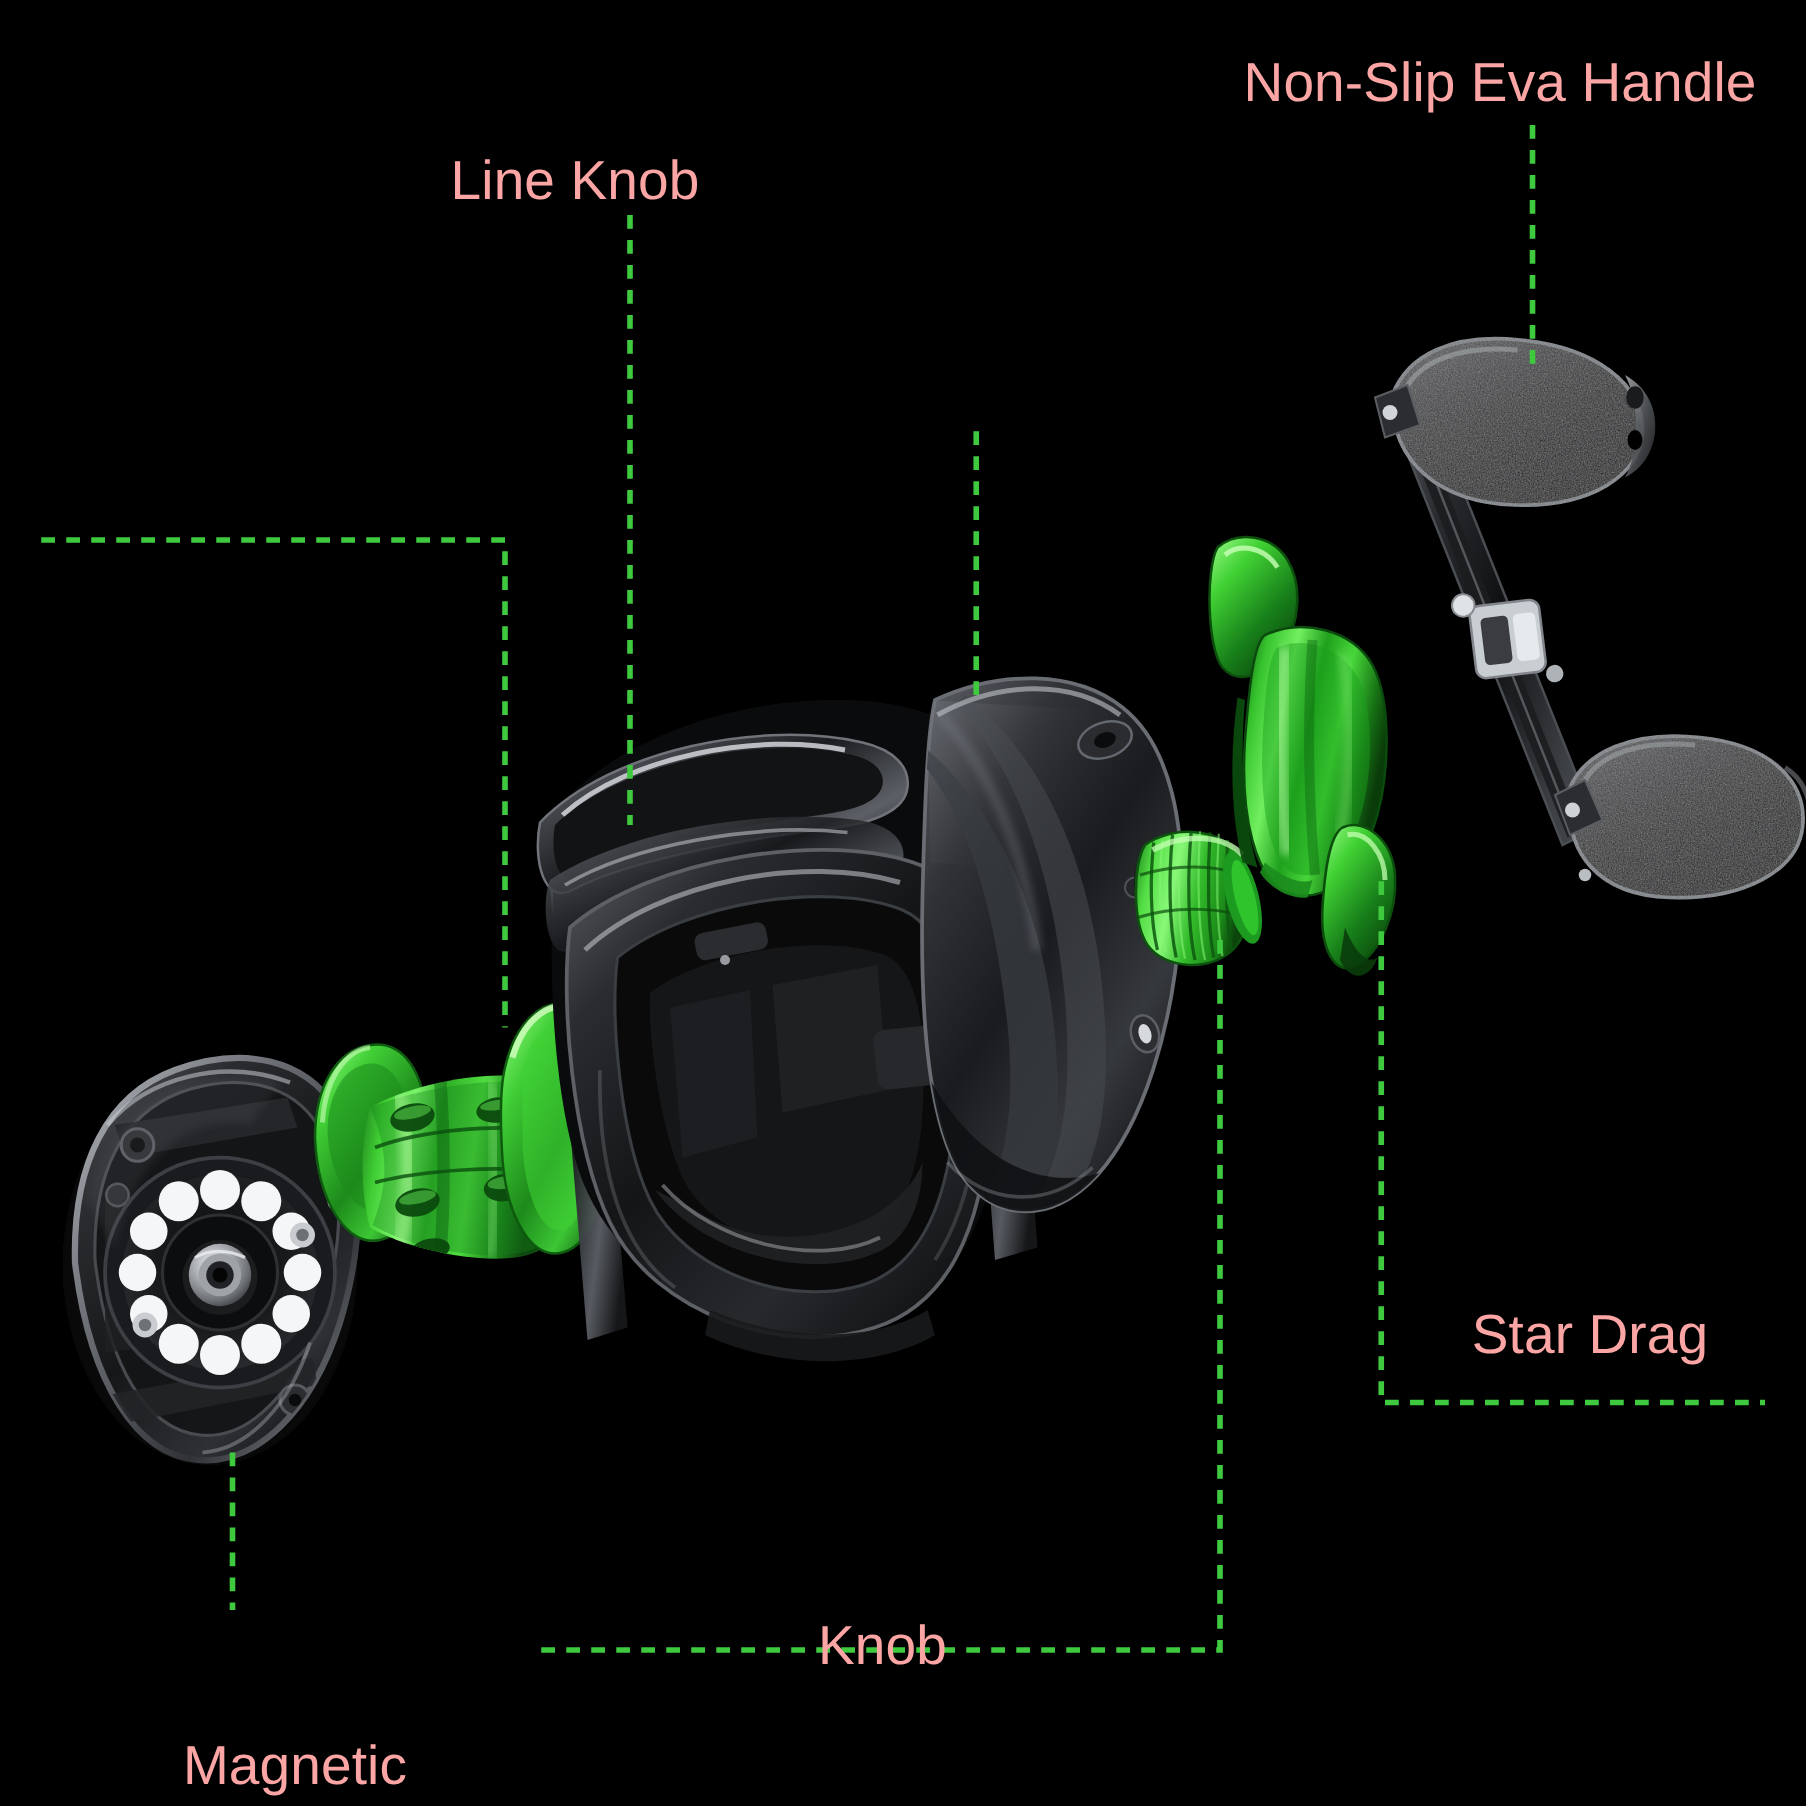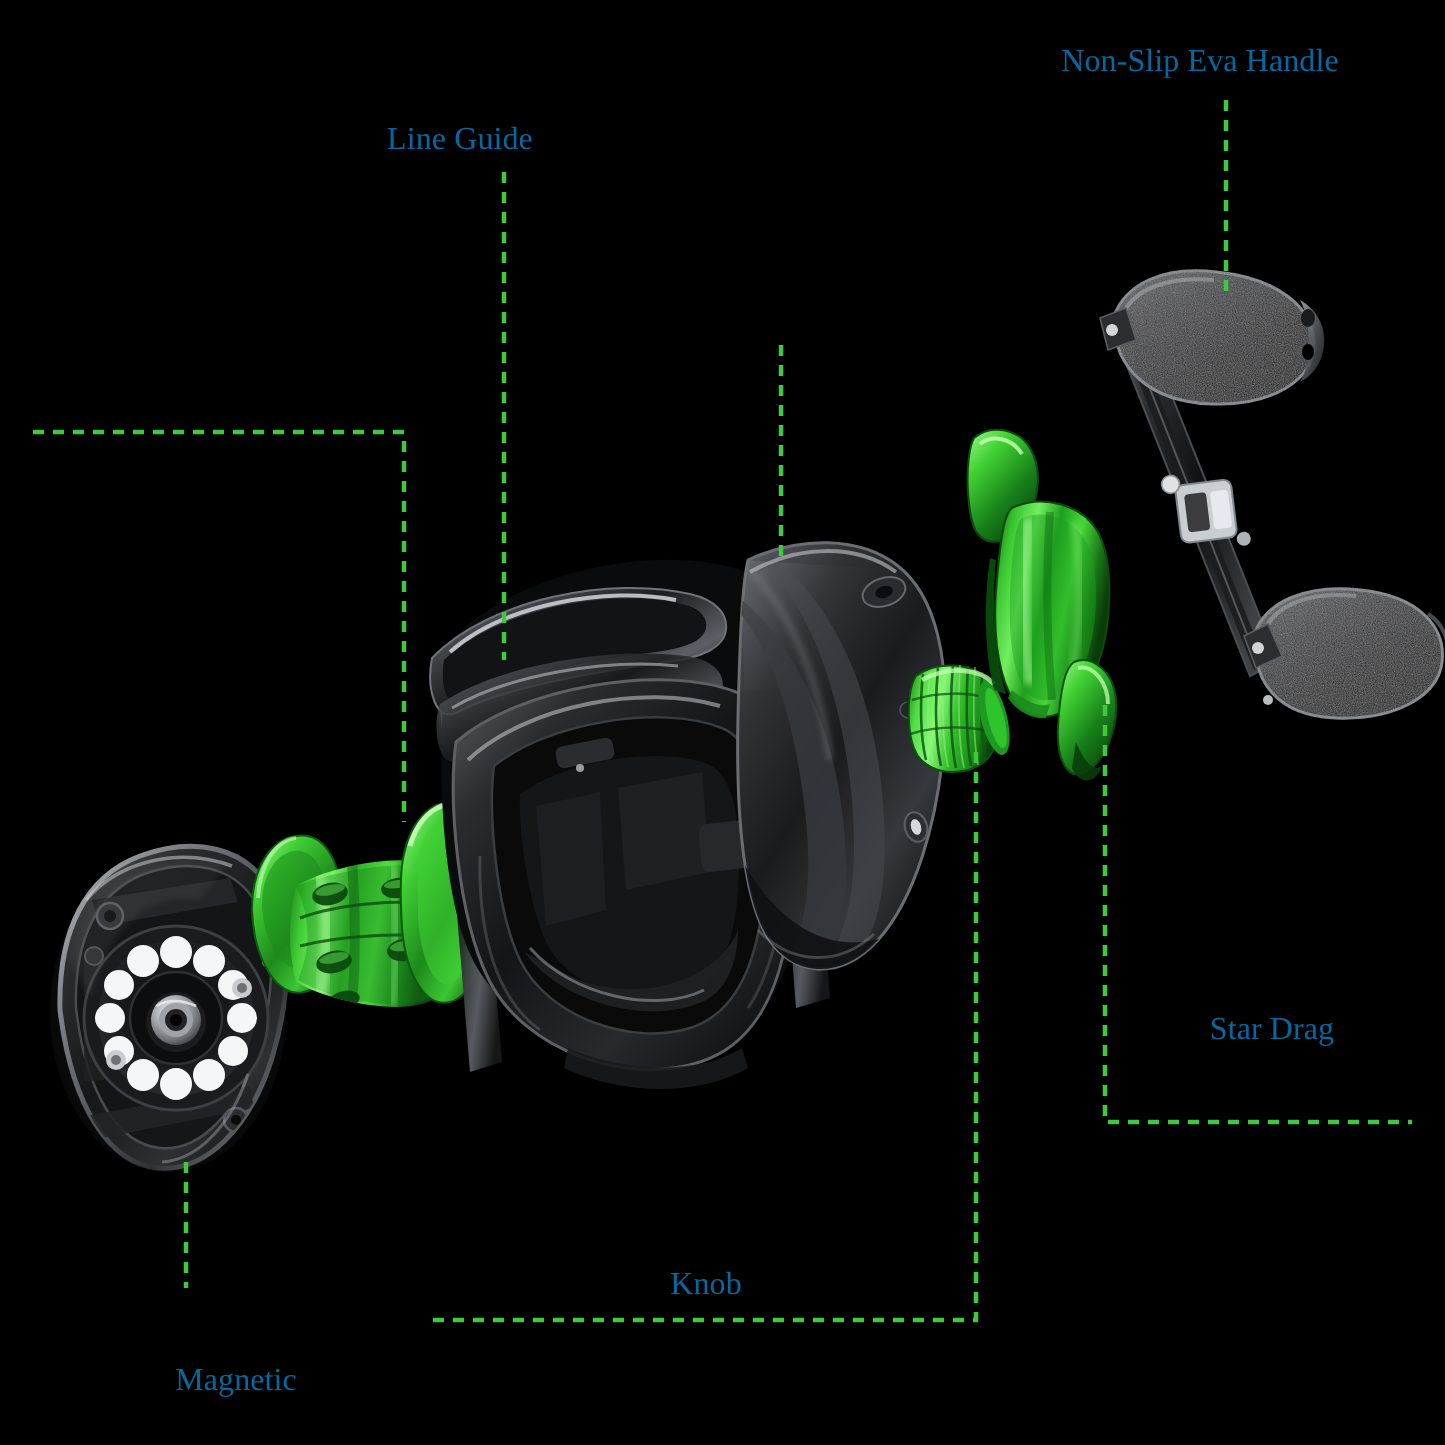--- a/index.html
+++ b/index.html
@@ -19,23 +19,23 @@
     overflow: hidden;
   }
   #art {
     position: absolute;
     inset: 0;
     width: 1445px;
     height: 1445px;
   }
   .callout-label {
     position: absolute;
-    color: #0369a1;
-    font-family: Liberation Serif, serif;
-    font-size: 32px;
+    color: #fca5a5;
+    font-family: Liberation Sans, sans-serif;
+    font-size: 44px;
     line-height: 1.14;
     letter-spacing: 0.1px;
     white-space: pre;
     text-rendering: geometricPrecision;
     -webkit-font-smoothing: antialiased;
   }
   .lbl-center { text-align: center; }
 </style>
 </head>
 <body>
@@ -500,27 +500,27 @@
       <path d="M 504 172 L 504 660"></path>
       <path d="M 1226 100 L 1226 300"></path>
       <path d="M 781 345 L 781 560"></path>
       <path d="M 33 432 L 404 432 L 404 822"></path>
       <path d="M 1105 705 L 1105 1122 L 1412 1122"></path>
       <path d="M 976 752 L 976 1320 L 428 1320"></path>
       <path d="M 186 1162 L 186 1288"></path>
     </g>
   </svg>
 
-  <div class="callout-label lbl-center" style="left:460px; top:120px; transform:translateX(-50%);">Line Guide</div>
+  <div class="callout-label lbl-center" style="left:460px; top:120px; transform:translateX(-50%);">Line Knob</div>
 
   <div class="callout-label lbl-center" style="left:1200px; top:42px; transform:translateX(-50%);">Non-Slip Eva Handle</div>
 
 
 
-  <div class="callout-label lbl-center" style="left:1272px; top:1010px; transform:translateX(-50%);">Star Drag</div>
+  <div class="callout-label lbl-center" style="left:1272px; top:1043px; transform:translateX(-50%);">Star Drag</div>
 
   <div class="callout-label lbl-center" style="left:706px; top:1192px; transform:translateX(-50%);">
     <div>Knob</div>
   </div>
 
   <div class="callout-label lbl-center" style="left:236px; top:1288px; transform:translateX(-50%);">
     <div>Magnetic</div>
     
   </div>
 

